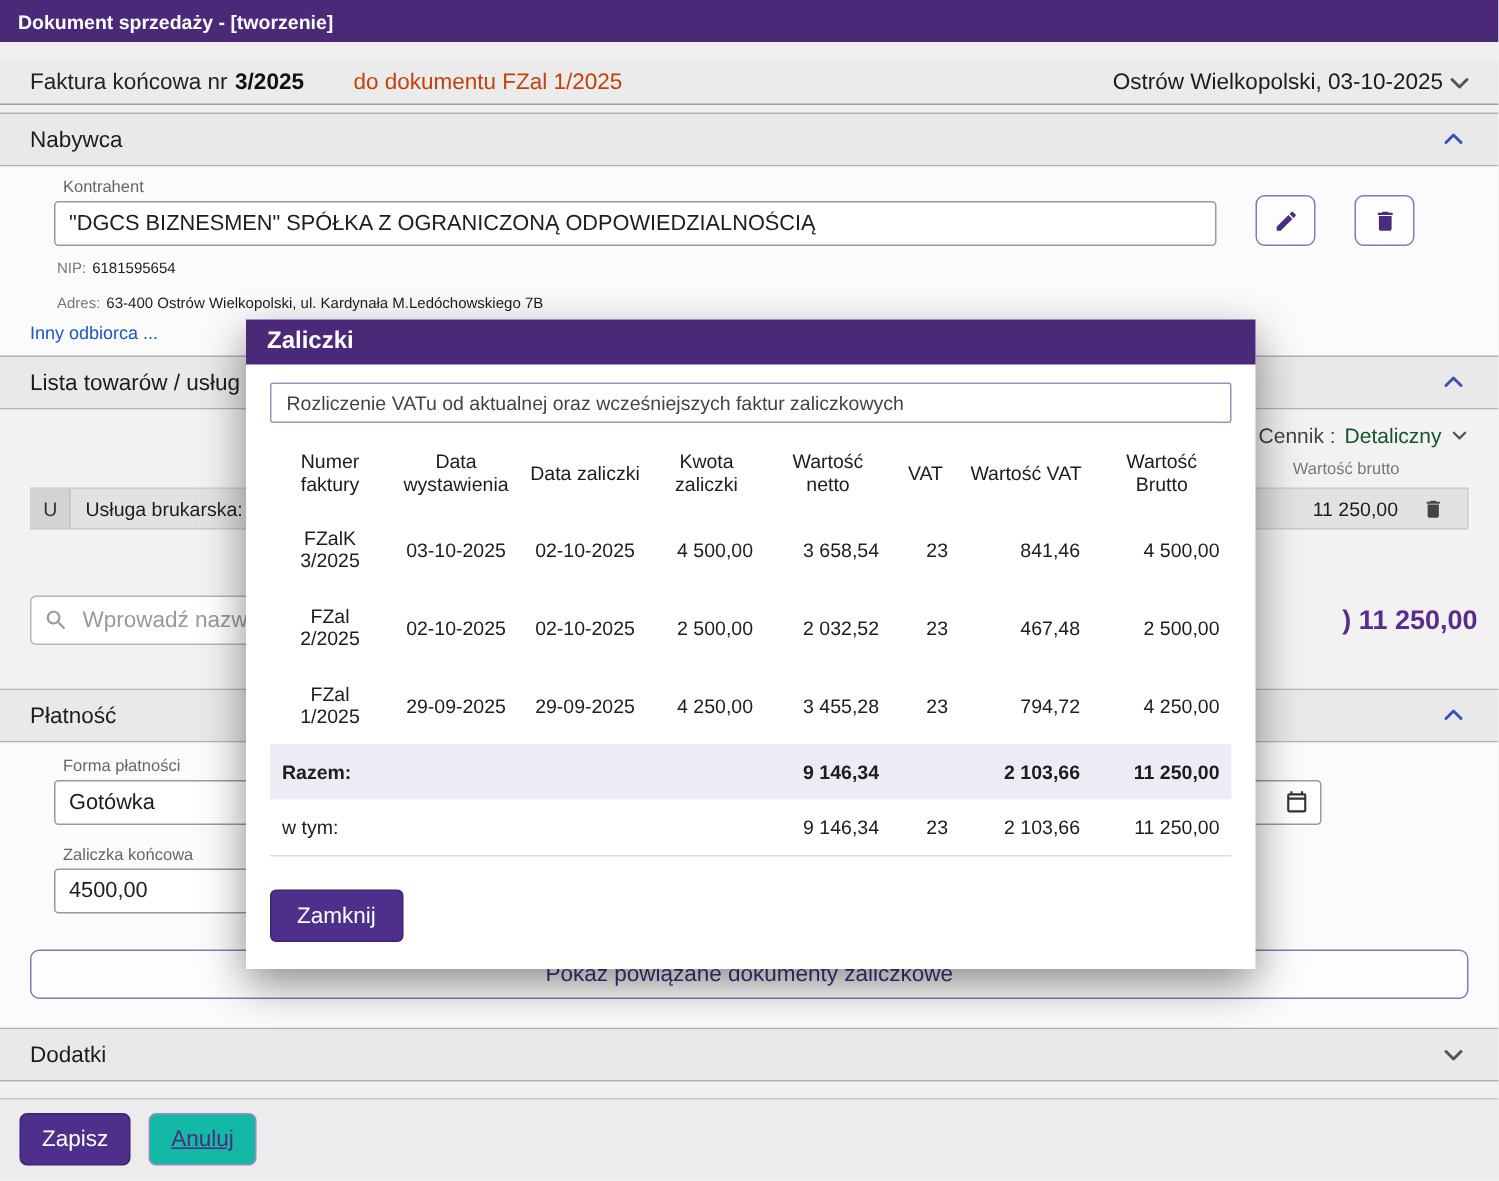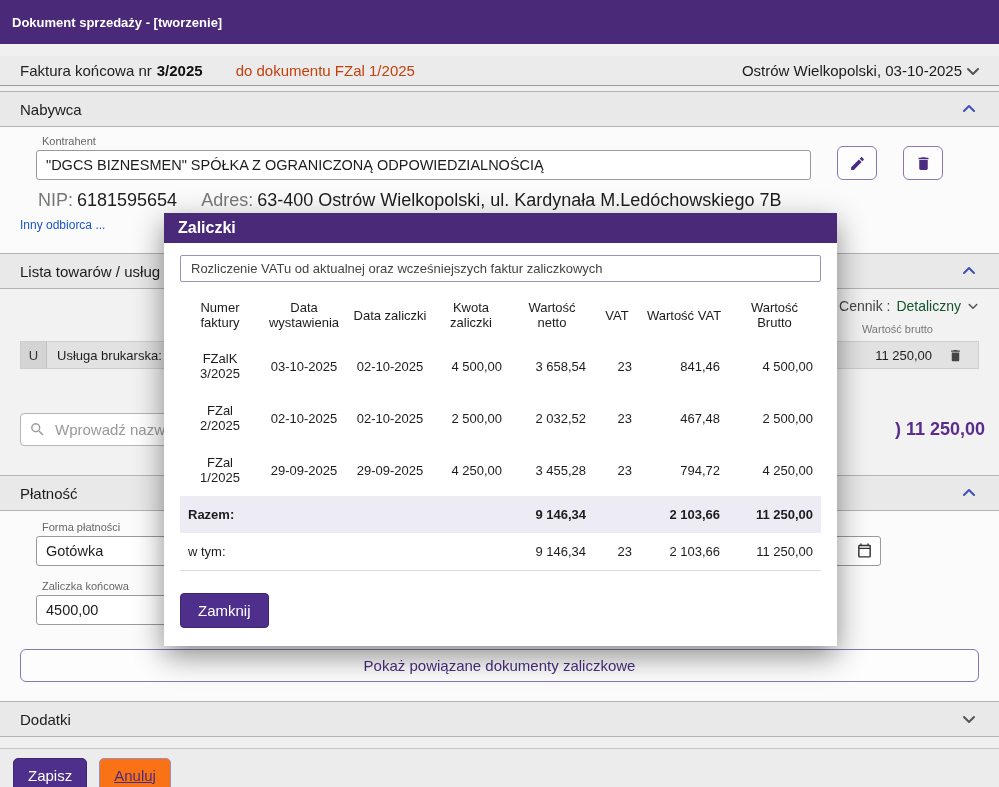--- a/index.html
+++ b/index.html
@@ -7,21 +7,21 @@
   body {
     font-family: "Liberation Sans", "DejaVu Sans", sans-serif;
     background: #f0f0f0;
     color: #222;
     position: relative;
     overflow: hidden;
     font-size: 14px;
   }
   
   .titlebar {
-    height: 44px; background: #4a2a78; color: #fff;
+    height: 28px; background: #4a2a78; color: #fff;
     display: flex; align-items: center; padding: 0 12px;
     font-size: 13px; font-weight: bold;
   }
   
   .docheader {
     margin-top: 12px; height: 30px; background: #ebebeb;
     border-bottom: 1px solid #9c9c9c;
     display: flex; align-items: center; justify-content: space-between;
     padding: 0 18px 0 20px; font-size: 15px;
   }
@@ -48,21 +48,21 @@
     font-family: "Liberation Sans", sans-serif;
   }
   .buyer-row { display: flex; align-items: flex-end; gap: 26px; margin-left: 16px; }
   .buyer-field { display: flex; flex-direction: column; }
   .buyer-field .input { width: 775px; }
   .icon-btn {
     width: 40px; height: 34px; border: 1px solid #8a76b5; border-radius: 6px;
     background: #fdfdfd; color: #4a2d7f; display: flex; align-items: center;
     justify-content: center; cursor: pointer;
   }
-  .nip-row { margin: 10px 0 0 18px; font-size: 18px; display: flex; gap: 24px; }
+  .nip-row { margin: 10px 0 0 18px; font-size: 10px; display: flex; gap: 12px; flex-direction: column; }
   .nip-row .lbl { color: #777; margin-right: 4px; }
   .nip-row .val { color: #1d1d1d; }
   .link { margin: 7px 0 0 0; font-size: 12px; color: #1a56c4; cursor: pointer; display: inline-block; }
   
   .items-body { background: #f2f2f2; height: 186px; padding: 6px 20px 0 20px; position: relative; }
   .cennik-row { display: flex; justify-content: flex-end; align-items: center; gap: 6px; font-size: 14px; height: 18px; margin-top: 2px; }
   .cennik-lbl { color: #444; }
   .cennik-val { color: #14532d; }
   .colhead-row { display: flex; justify-content: flex-end; margin-top: 8px; font-size: 11px; color: #777; }
   .colhead-gross { width: 110px; text-align: right; }
@@ -107,21 +107,21 @@
     color: #4a2d7f; font-size: 15px; cursor: pointer;
     font-family: "Liberation Sans", sans-serif;
   }
   
   .footer {
     margin-top: 11px; height: 54px; background: #ececec; border-top: 1px solid #c6c6c6;
     display: flex; align-items: center; gap: 12px; padding: 0 13px;
   }
   .btn { border-radius: 5px; font-size: 15px; padding: 8px 14px; cursor: pointer; font-family: "Liberation Sans", sans-serif; }
   .btn-primary { background: #4f2f8c; border: 1px solid #3f2470; color: #fff; }
-  .btn-outline { background: #f97316; border: 1px solid #9c8cc0; color: #4a2d7f; text-decoration: underline; }
+  .btn-outline { background: #14b8a6; border: 1px solid #9c8cc0; color: #4a2d7f; text-decoration: underline; }
   
   .modal {
     position: absolute; left: 164px; top: 213px; width: 673px; background: #fff;
     box-shadow: 0 10px 28px rgba(0,0,0,0.45); z-index: 10;
   }
   .modal-header {
     height: 30px; background: #4a2a78; color: #fff; font-size: 16px; font-weight: bold;
     display: flex; align-items: center; padding: 0 14px;
   }
   .modal-body { padding: 12px 16px 18px 16px; }

